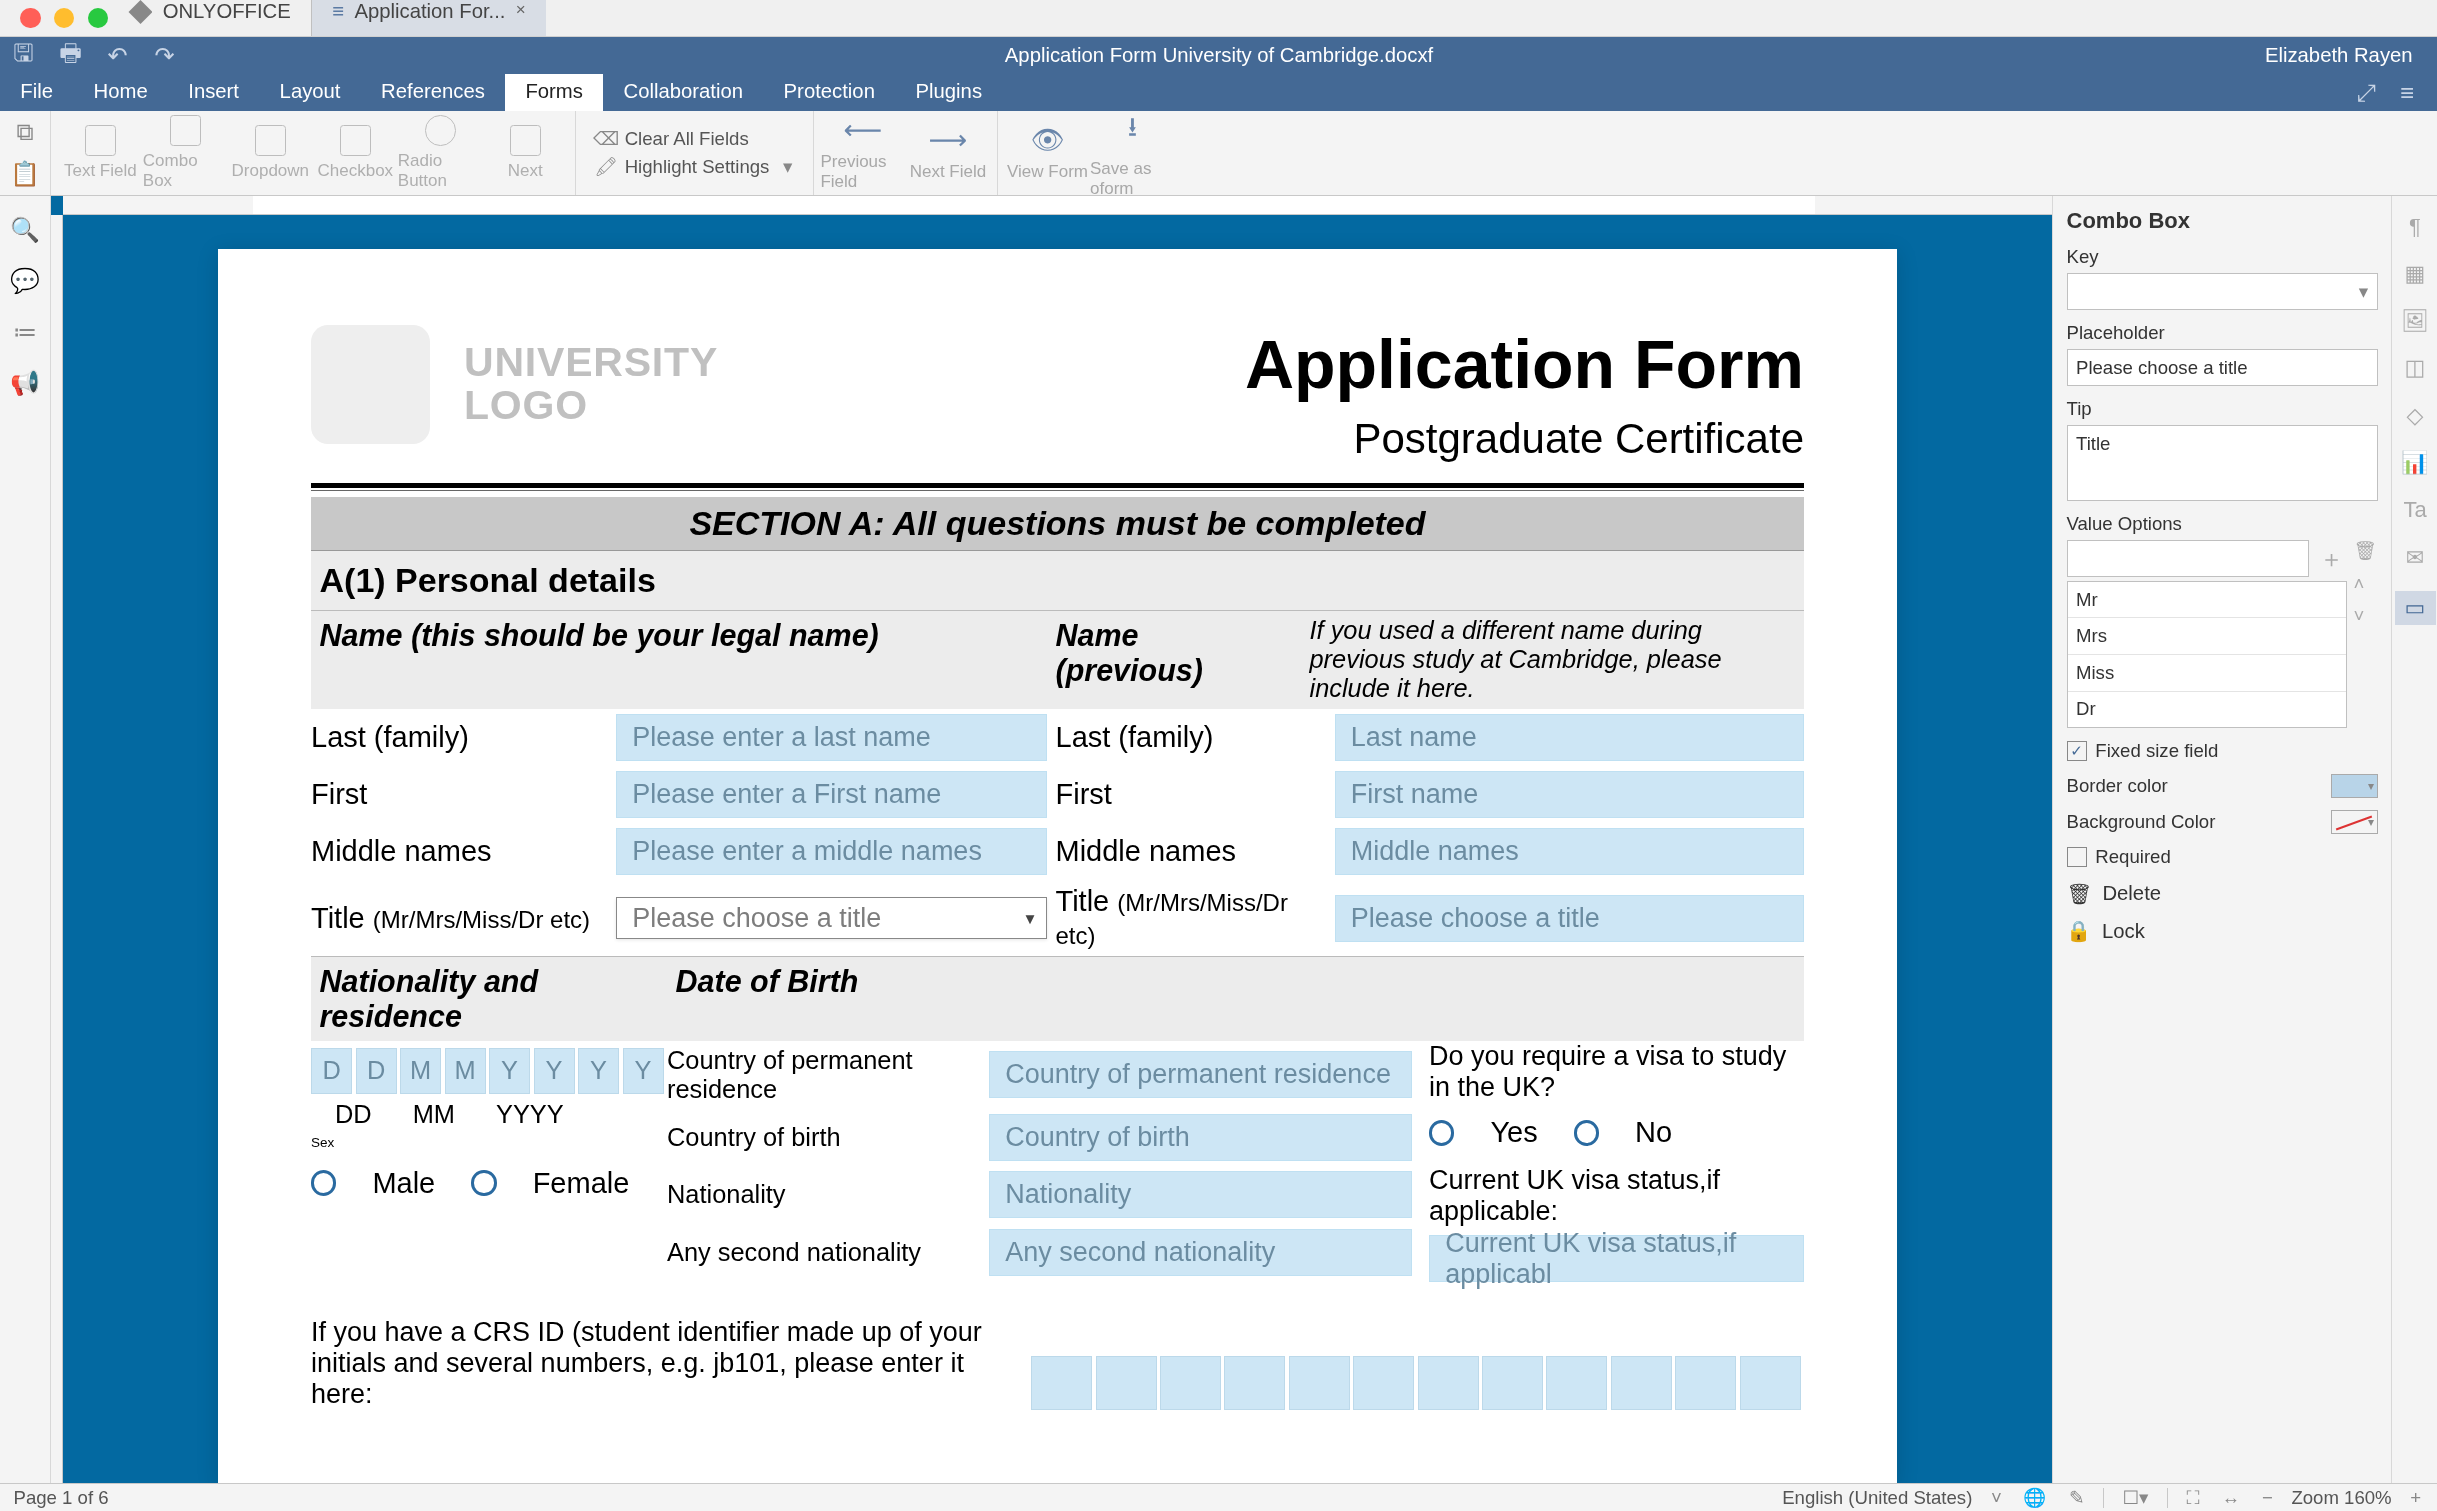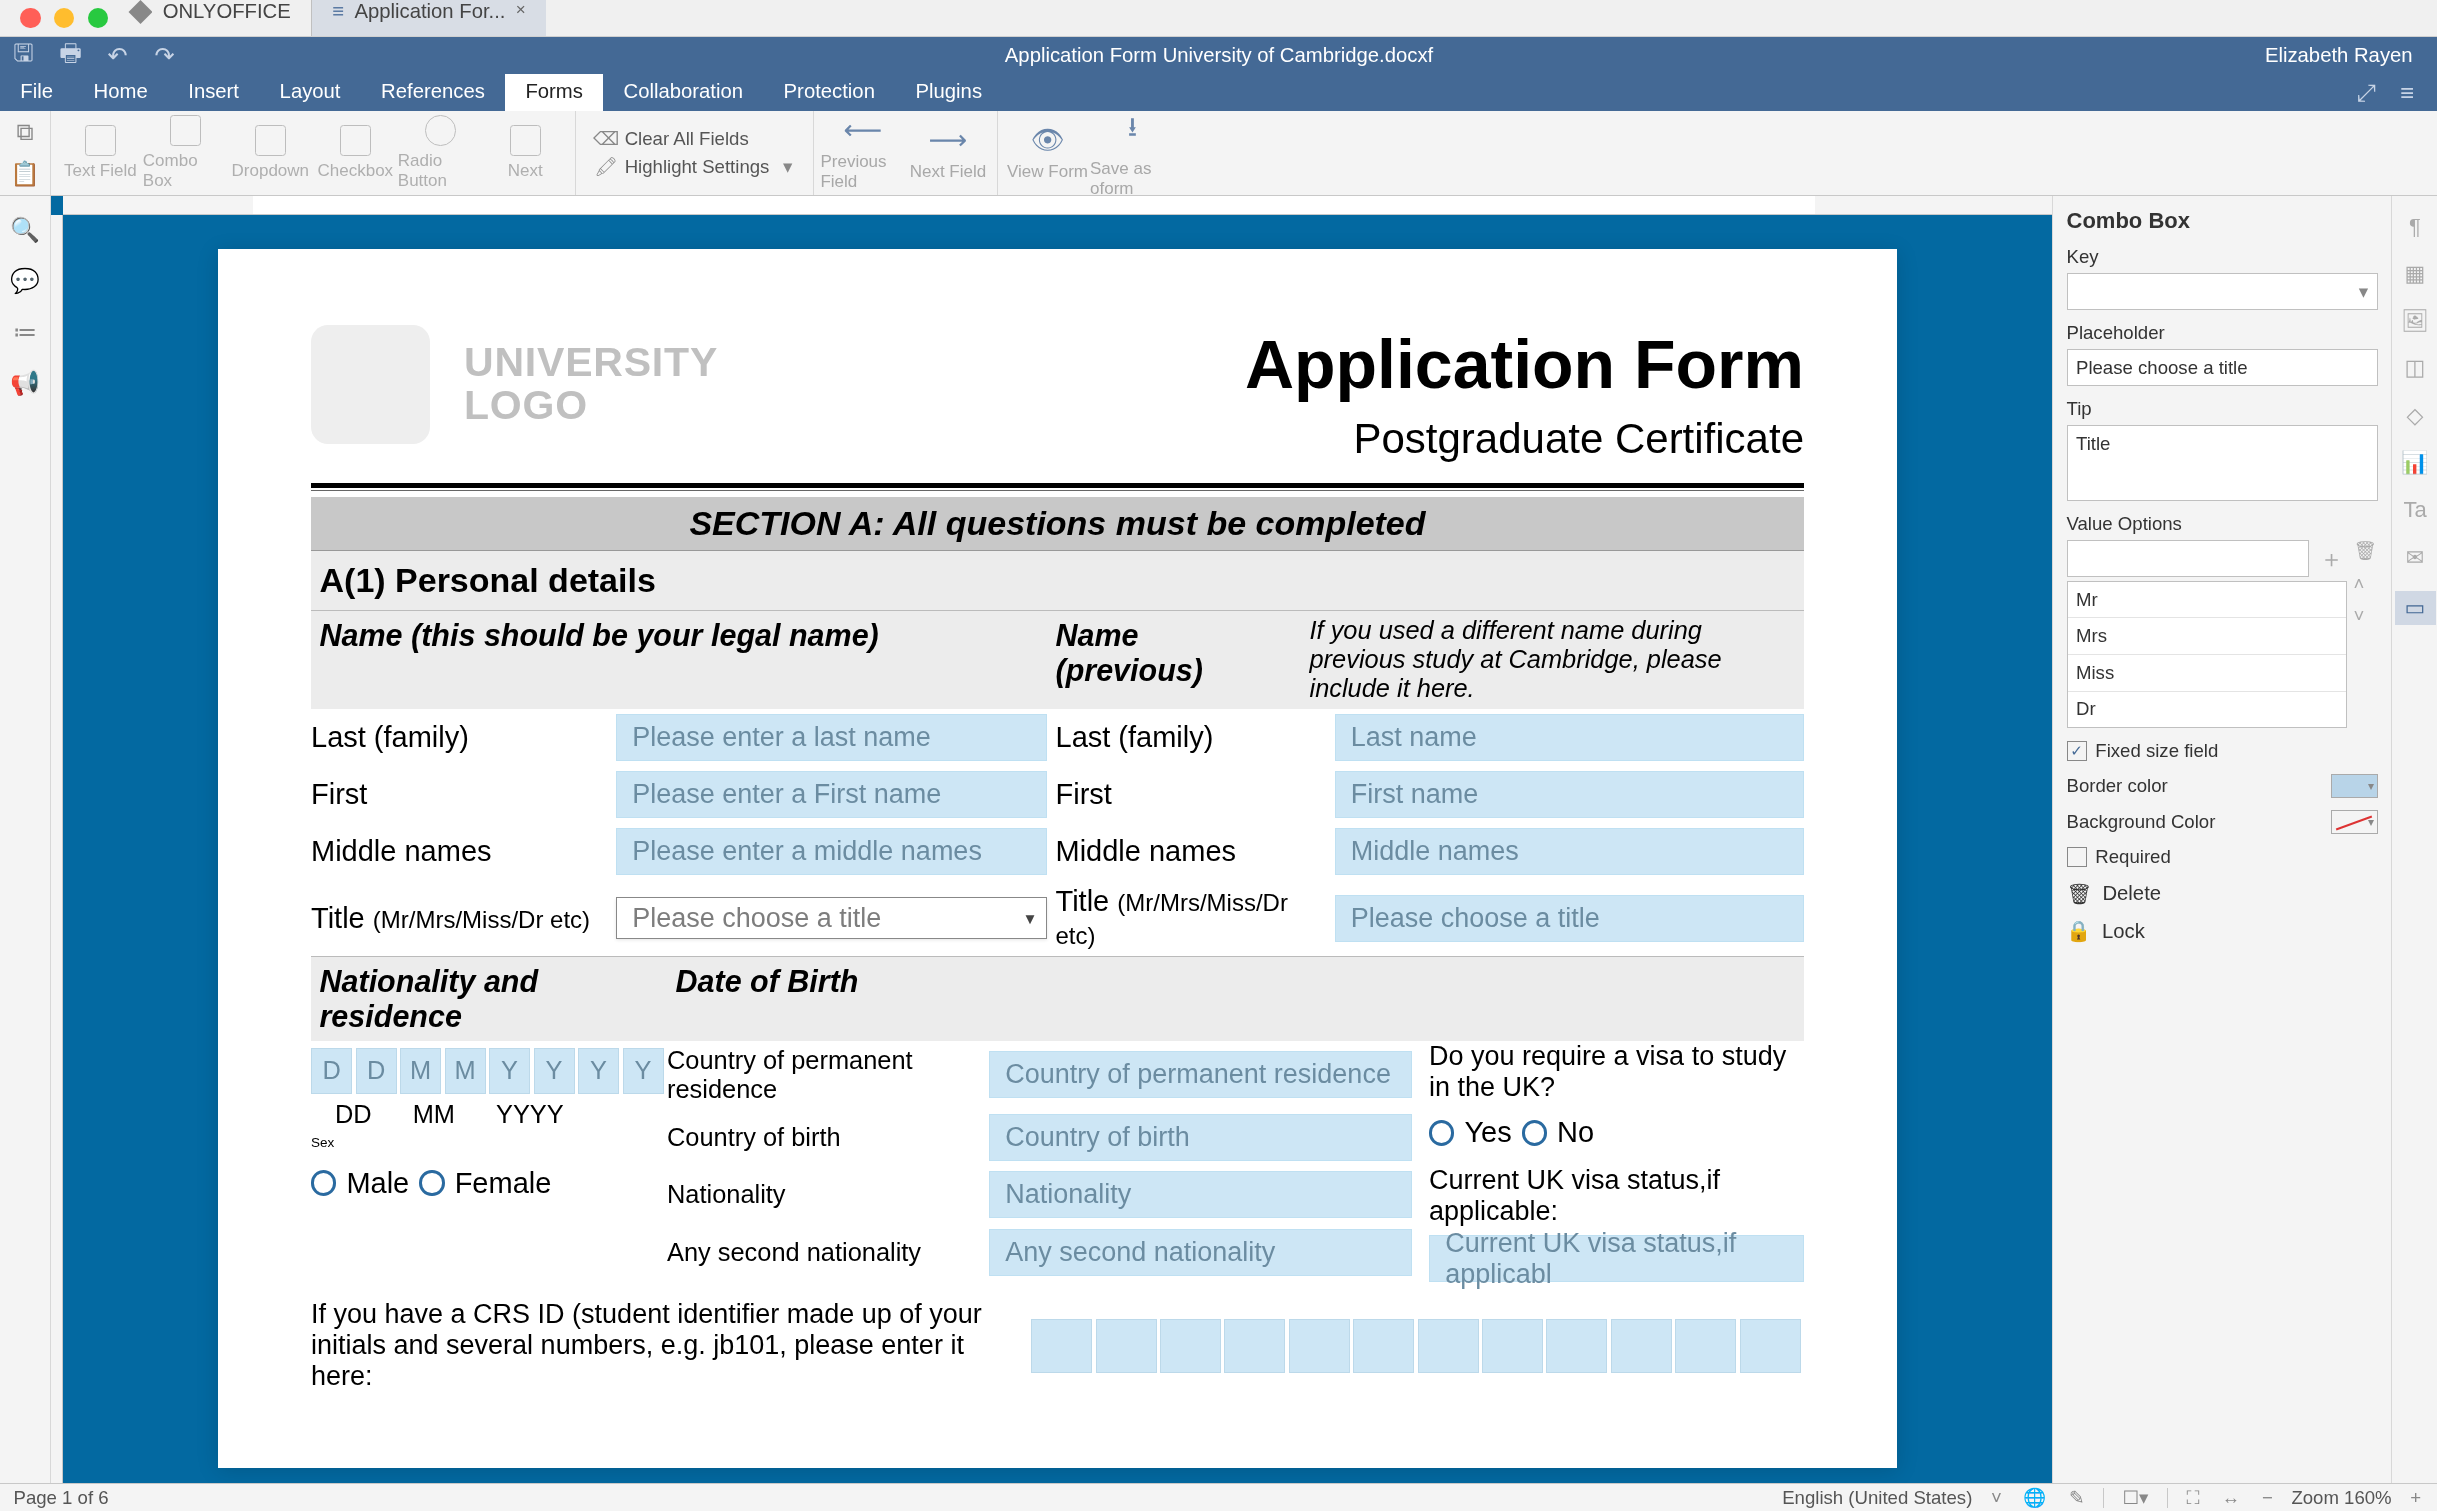--- a/index.html
+++ b/index.html
@@ -79,21 +79,21 @@
 .combo-box { flex:1; height: 42px; border: 0.8px solid #888; display:flex; align-items:center; justify-content:space-between; padding: 0 8.5px 0 15.2px; color:#7d7d7d; font-size: 27px; font-family: Arial, sans-serif; background:#fff; box-shadow: 0 1.7px 3.4px rgba(0,0,0,.1); }
 .combo-box .car { font-size: 15.2px; color:#444; }
 
 .triple-head { display: grid; grid-template-columns: 356px 1fr; }
 .triple-head .sh { background:#ececec; font-style:italic; font-weight:700; font-size:30.5px; padding: 6.8px 8.5px; font-family: Arial, sans-serif; border-top:0.8px solid #bbb; }
 
 .dob-boxes { display:flex; gap:0; margin: 6.8px 0; }
 .dob-boxes .db { width:44px; height:46px; background:#cde6f5; border:0.8px solid #bcd9ea; display:flex; align-items:center; justify-content:center; color:#6b8ca1; font-size:25.4px; font-family: Arial, sans-serif; margin-right: 3.4px; }
 .dob-labels { display:flex; font-size:25.4px; font-family: Arial, sans-serif; gap: 41px; padding-left: 24px; }
 
-.radio-row { display:flex; align-items:center; gap: 10px; font-size:29px; font-family: Arial, sans-serif; }
+.radio-row { display:flex; align-items:center; gap: 36px; font-size:29px; font-family: Arial, sans-serif; }
 .radio { width:25.4px; height:25.4px; border:3.4px solid #2a6aa0; border-radius:50%; display:inline-block; }
 
 .crs-boxes { display:flex; gap:0; }
 .crs-boxes .cb { width:61px; height:54px; background:#cde6f5; border:0.8px solid #bcd9ea; margin-right:3.4px; }
 
 
 .right-panel { width: 339px; background: #f4f4f4; border-left: 0.8px solid #d8d8d8; padding: 12px 13.5px; font-size: 20.3px; color: #333; overflow:auto; }
 .rp-title { font-weight: 700; margin-bottom: 10.2px; font-size: 22px; }
 .rp-label { font-size: 18.6px; margin: 12px 0 5.1px 0; }
 .rp-input { width: 100%; height: 37px; border: 0.8px solid #c0c0c0; background: #fff; padding: 0 8.5px; font-size: 18.6px; display:flex; align-items:center; }
@@ -379,21 +379,21 @@
               <span class="radio"></span>
                 <span>Yes</span>
               <span class="radio"></span>
                 <span>No</span>
             </div>
             <div style="font-size:27px; font-family:Arial,sans-serif; margin-top:15.2px">Current UK visa status,if applicable:</div>
             <div class="input-box" style="margin-top:8.5px">Current UK visa status,if applicabl</div>
           </div>
         </div>
 
-        <div style="display:flex; gap:24px; margin-top:17px; align-items:center">
+        <div style="display:flex; gap:24px; margin-top:35px; align-items:flex-end">
           <div style="font-size:27px; font-family:Arial,sans-serif; width:728px">If you have a CRS ID (student identifier made up of your initials and several numbers, e.g. jb101, please enter it here:</div>
           <div class="crs-boxes">
             <div class="cb"></div>
             <div class="cb"></div>
             <div class="cb"></div>
             <div class="cb"></div>
             <div class="cb"></div>
             <div class="cb"></div>
             <div class="cb"></div>
             <div class="cb"></div>

